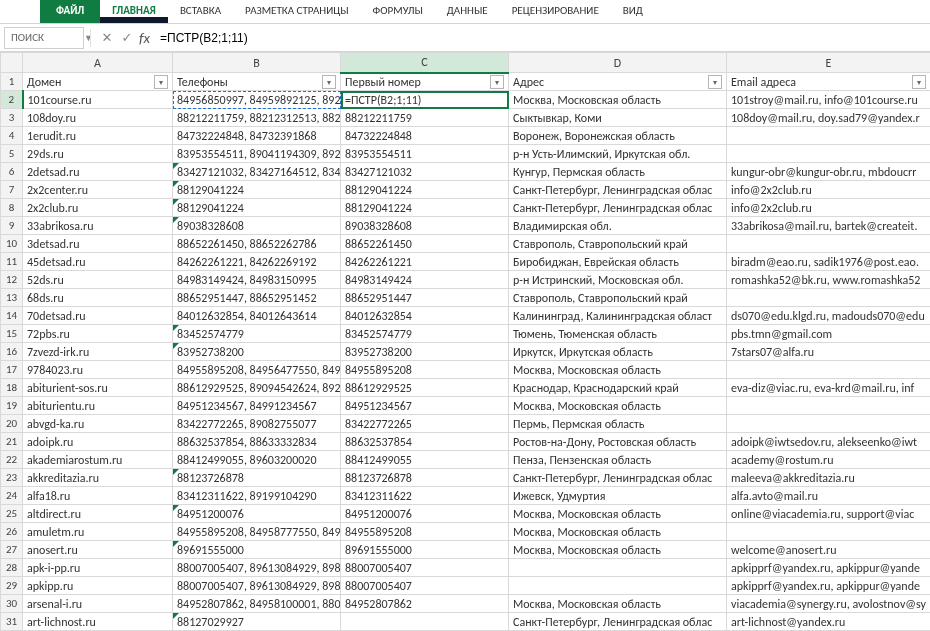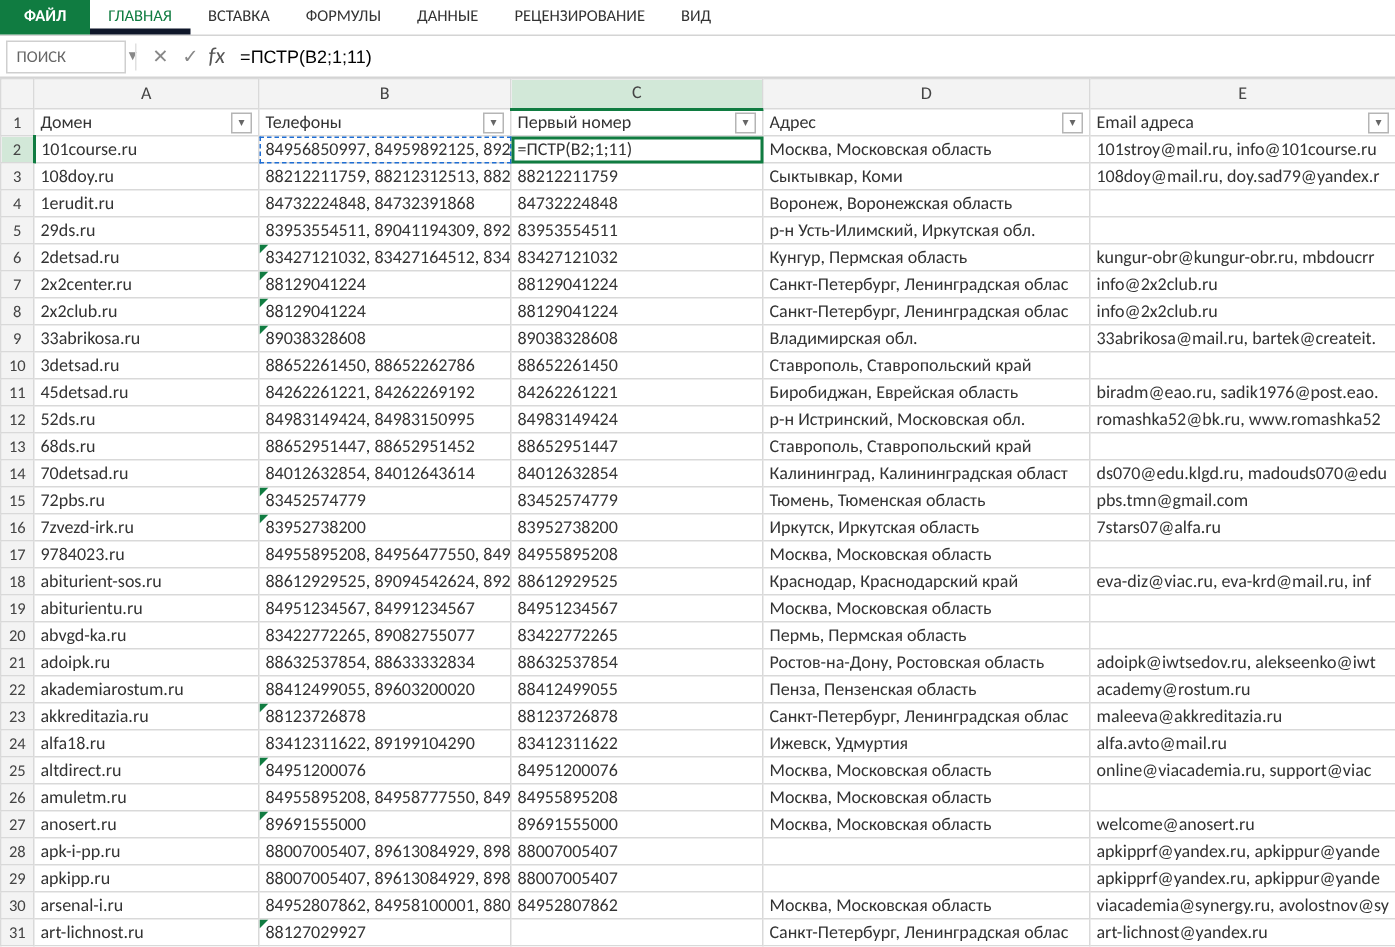--- a/index.html
+++ b/index.html
@@ -1,21 +1,21 @@
 <!DOCTYPE html>
 <html><head>
 <meta charset="utf-8">
 <style>
   * { box-sizing: border-box; margin: 0; padding: 0; }
   body { font-family: 'Segoe UI', Calibri, Arial, sans-serif; font-size: 12px; color: #333; background: #fff; width: 930px; height: 631px; overflow: hidden; }
 
   .ribbon-tabs { display: flex; align-items: stretch; height: 24px; background: #fff; border-bottom: 1px solid #d4d4d4; }
   .ribbon-tab { padding: 4px 12px; font-size: 11px; color: #333; cursor: pointer; }
-  .ribbon-tab.file { background: #107c41; color: #fff; font-weight: 600; padding: 4px 16px; }
-  .ribbon-tab.active { color: #107c41; font-weight: 400; border-bottom: 4px solid #0f172a; }
+  .ribbon-tab.file { background: #107c41; color: #fff; font-weight: 600; padding: 4px 16px; margin-left: 40px; }
+  .ribbon-tab.active { color: #107c41; font-weight: 700; border-bottom: 6px solid #0f172a; }
 
   .formula-bar { display: flex; align-items: center; height: 28px; border-bottom: 1px solid #d4d4d4; background: #fff; }
   .name-box { width: 80px; height: 22px; border: 1px solid #cfcfcf; margin-left: 4px; padding: 0 6px; display: flex; align-items: center; justify-content: space-between; font-size: 11px; color: #666; gap: 40px; }
   .name-box-dd { font-size: 9px; color: #888; }
   .fb-sep { width: 1px; height: 18px; background: #e0e0e0; margin: 0 6px; }
   .fb-btn { width: 20px; text-align: center; color: #888; font-size: 13px; cursor: pointer; }
   .fx-label { font-style: italic; font-size: 15px; color: #555; margin: 0 6px 0 2px; }
   .formula-input { flex: 1; border: none; outline: none; font-size: 12px; padding: 2px 4px; background: transparent; }
 
   .grid-wrap { position: relative; overflow: hidden; }
@@ -40,20 +40,21 @@
   .green-tri { position: relative; }
   .green-tri::before { content: ""; position: absolute; top: 0; left: 0; border-top: 6px solid #107c41; border-right: 6px solid transparent; }
 </style>
 </head>
 <body>
 
 <div class="ribbon-tabs">
   <div class="ribbon-tab file">ФАЙЛ</div>
   <div class="ribbon-tab active">ГЛАВНАЯ</div>
   <div class="ribbon-tab">ВСТАВКА</div>
+  <div class="ribbon-tab">РАЗМЕТКА СТРАНИЦЫ</div>
   <div class="ribbon-tab">ФОРМУЛЫ</div>
   <div class="ribbon-tab">ДАННЫЕ</div>
   <div class="ribbon-tab">РЕЦЕНЗИРОВАНИЕ</div>
   <div class="ribbon-tab">ВИД</div>
 </div>
 
 <div class="formula-bar">
   <div class="name-box">
     <span>ПОИСК</span>
     <span class="name-box-dd">▼</span>

